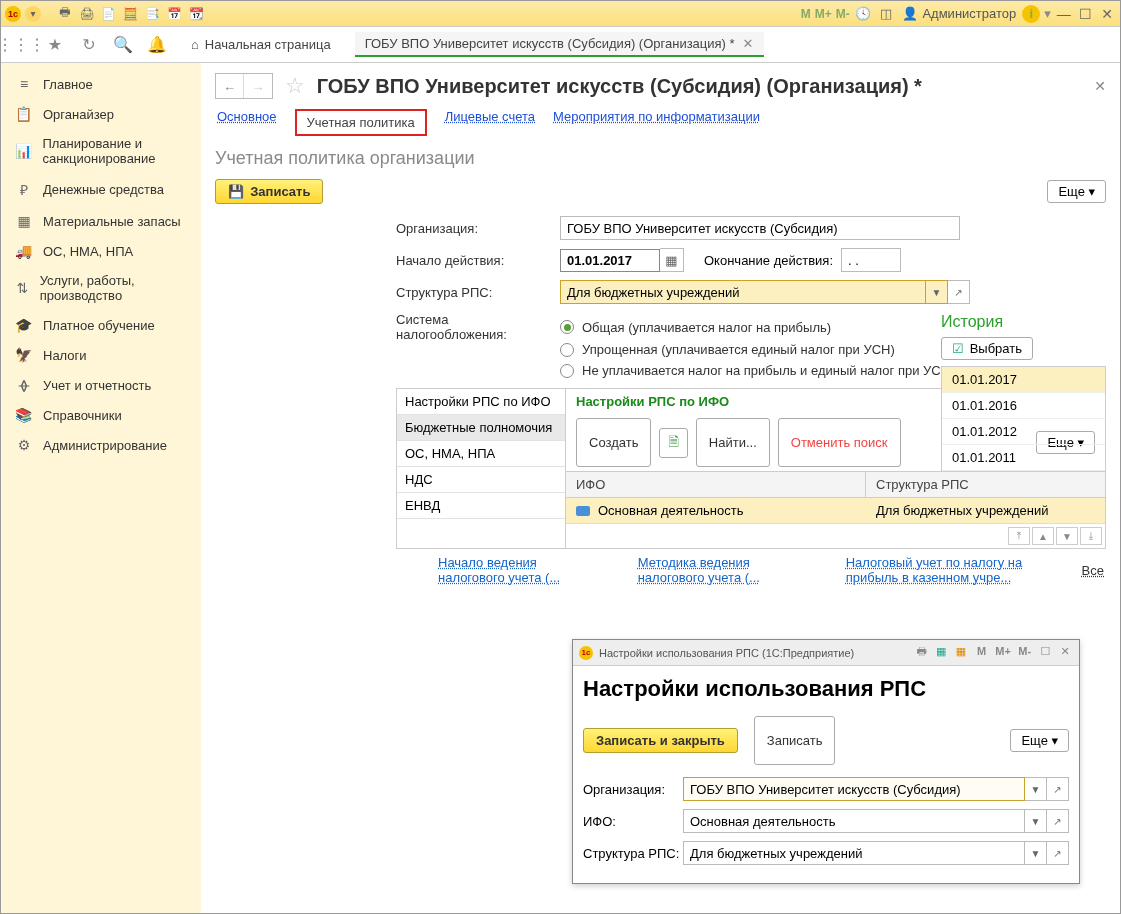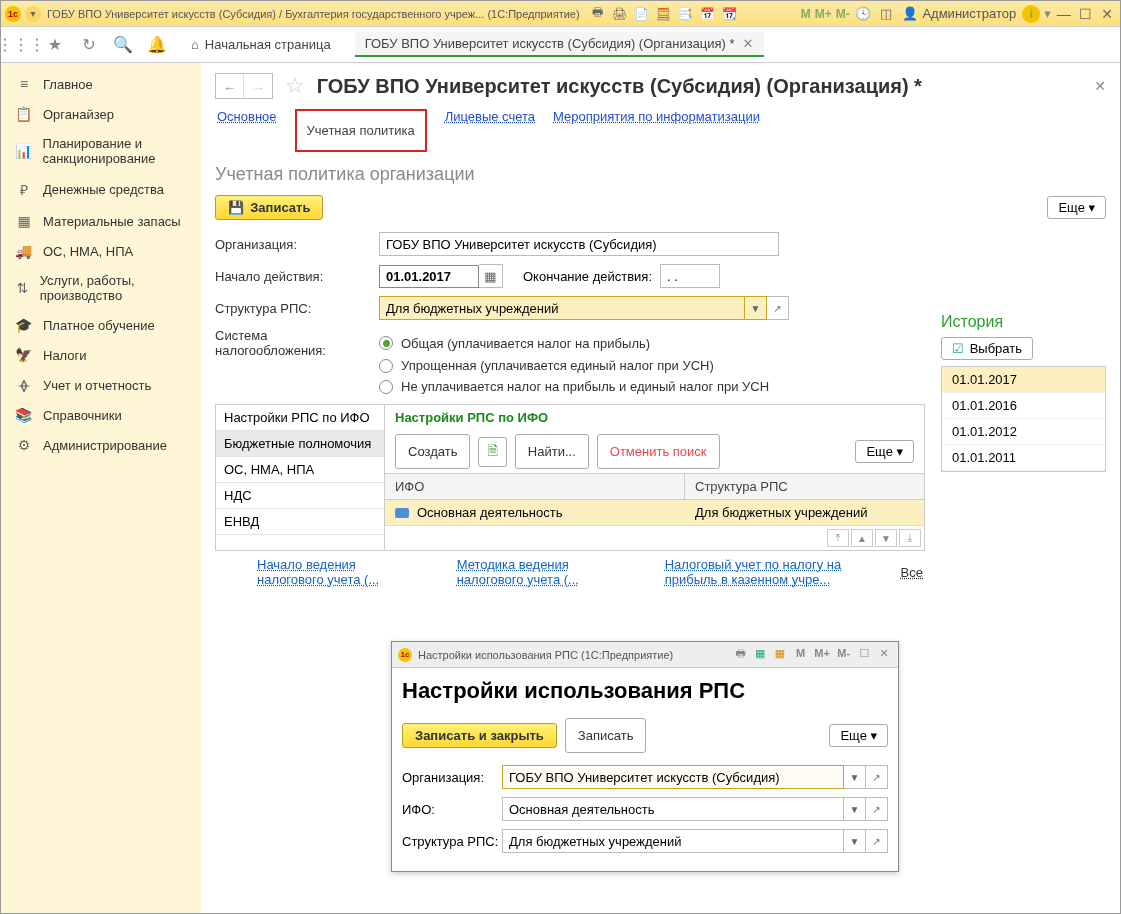--- a/index.html
+++ b/index.html
@@ -36,26 +36,26 @@
 .navbox { border:1px solid #bbb; display:flex; }
 .navbox span { width:28px; height:24px; display:flex; align-items:center; justify-content:center; color:#888; border-right:1px solid #ddd;}
 .navbox span:last-child { border-right:none; color:#ccc;}
 .star { color:#ccc; font-size:22px; margin: 0 6px;}
 .page-title { font-size:20px; font-weight:bold; color:#333; }
 .close-page { margin-left:auto; color:#888; font-size:14px;}
 
 
 .tabs { display:flex; gap:18px; padding: 4px 2px 8px 2px; }
 .tabs a { color:#1d4ed8; text-decoration:underline dotted; cursor:pointer;}
-.tabs .sel { color:#444; text-decoration:none; border:2px solid #d22; padding: 12px 10px; }
+.tabs .sel { color:#444; text-decoration:none; border:2px solid #d22; padding: 4px 10px; }
 
 .section-title { font-size:18px; color:#8a8a8a; margin: 4px 0 10px 0;}
 
 .btn { border:1px solid #b0a030; background: linear-gradient(#fff17a,#ffd733); padding: 4px 12px; border-radius:3px; cursor:pointer; display:inline-flex; align-items:center; gap:6px; font-weight:bold; color:#333;}
-.btn-plain { border:1px solid #aaa; background:#fff; padding:9px 12px; border-radius:3px; cursor:pointer; color:#333;}
+.btn-plain { border:1px solid #aaa; background:#fff; padding:16px 12px; border-radius:3px; cursor:pointer; color:#333;}
 .btn-small { padding: 3px 8px; }
 .more-btn { border:1px solid #aaa; padding:3px 10px; border-radius:3px; background:#fff; cursor:pointer;}
 
 .action-row { display:flex; align-items:center; margin-bottom:12px;}
 .action-row .more-btn { margin-left:auto;}
 
 
 .form-row { display:flex; align-items:center; margin-bottom:8px;}
 .form-row .lbl { width: 164px; color:#333;}
 .form-row .fld { border:1px solid #bbb; padding:3px 6px; min-width:200px; background:#fff; height:24px; display:flex; align-items:center;}
@@ -105,35 +105,34 @@
 .dialog .dtitle .logo2 { width:14px; height:14px; background:#f5c400; border-radius:50%; font-size:8px; display:flex; align-items:center; justify-content:center; color:#b00; font-weight:bold;}
 .dialog .dtitle .txt { color:#555; font-size:11px; flex:1;}
 .dialog .dtitle .mini-icons span { width:16px; font-size:11px; color:#888; display:inline-block; text-align:center;}
 .dialog .dtitle .mmm2 { font-size:11px; color:#bbb; margin:0 1px; font-weight:bold;}
 .dialog .dbody { padding:10px;}
 .dialog h3 { font-size:22px; margin-bottom:14px;}
 .dialog .drow { display:flex; align-items:center; margin-bottom:8px;}
 .dialog .drow .dlbl { width:100px;}
 .dialog .drow .dfld { flex:1; border:1px solid #bbb; height:24px; padding:3px 6px; display:flex; align-items:center;}
 .dialog .drow .hl { border:1px solid #c9a227; background:#fffdf3;}
-.dialog .dact { display:flex; gap:8px; align-items:center; margin-bottom:12px;}
+.dialog .dact { display:flex; gap:16px; align-items:center; margin-bottom:12px;}
 .dialog .dact .more-btn { margin-left:auto;}
 
 
 .footer-links { display:flex; gap:18px; padding:6px 2px 2px 2px; align-items:center; }
 .footer-links a { color:#1464c8; text-decoration:underline dotted;margin-left:40px;}
 .footer-links .all { margin-left:auto; color:#333; text-decoration:underline dotted; cursor:pointer;}
 </style>
 </head>
 <body>
 
 <div class="titlebar">
   <span class="logo">1c</span>
   <span class="nav">▾</span>
-  <span class="title">ГОБУ ВПО Университет искусств (Субсидия) / Бухгалтерия государственного учреж...  (1С:Предприятие)</span>
   <div class="tb-icons">
     <span>🖶</span>
     <span>🖨</span>
     <span>📄</span>
     <span>🧮</span>
     <span>📑</span>
     <span>📅</span>
     <span>📆</span>
   </div>
   <span class="spacer"></span>
@@ -245,21 +244,21 @@
     <div class="section-title">Учетная политика организации</div>
 
     <div class="action-row">
       <button class="btn">
           <span>💾</span>
           <span>Записать</span>
         </button>
       <button class="more-btn">Еще ▾</button>
     </div>
 
-    <div style="display:flex;">
+    <div style="display:flex;justify-content:flex-end;">
     <div style="flex:1; max-width:710px;">
     <div class="form-row">
       <span class="lbl">Организация:</span>
       <span class="fld wide">ГОБУ ВПО Университет искусств (Субсидия)</span>
     </div>
     <div class="form-row">
       <span class="lbl">Начало действия:</span>
       <span class="date-fld">01.01.2017</span>
       <span class="cal-ico">▦</span>
       <span style="width:20px;"></span>

